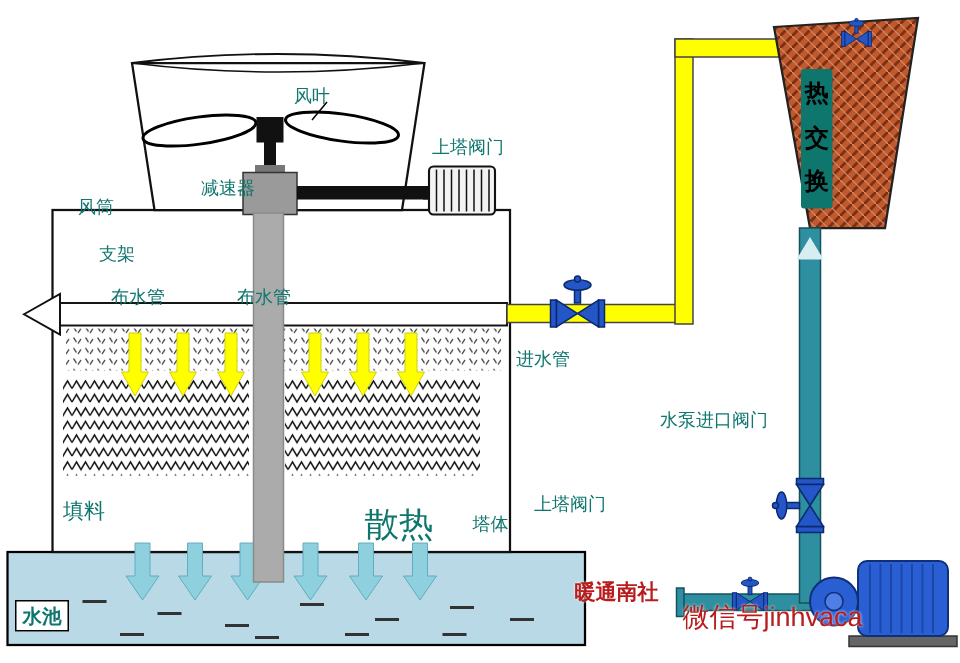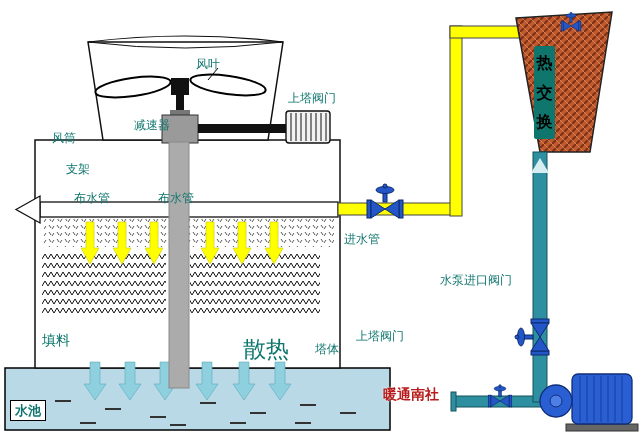--- a/index.html
+++ b/index.html
@@ -159,14 +159,15 @@
   <div class="lbl" style="left:344px;top:233px;">进水管</div>
   <div class="lbl bold" style="left:42px;top:333px;font-size:14px;">填料</div>
   <div class="lbl big" style="left:243px;top:338px;">散热</div>
   <div class="lbl" style="left:315px;top:343px;">塔体</div>
   <div class="lbl" id="pool-label" style="left:10px;top:377px;">水池</div>
   <div class="lbl" style="left:356px;top:330px;">上塔阀门</div>
   <div class="lbl" style="left:440px;top:274px;">水泵进口阀门</div>
   <div class="vlabel" id="he-label" style="left:534px;top:46px;">热交换</div>
 
   <div class="watermark" id="wm-brand" style="left:383px;top:386px;">暖通南社</div>
+  <div class="watermark" id="wm-wechat" style="left:455px;top:399px;">微信号jinhvaca</div>
 
 </div>
 
 </body></html>

